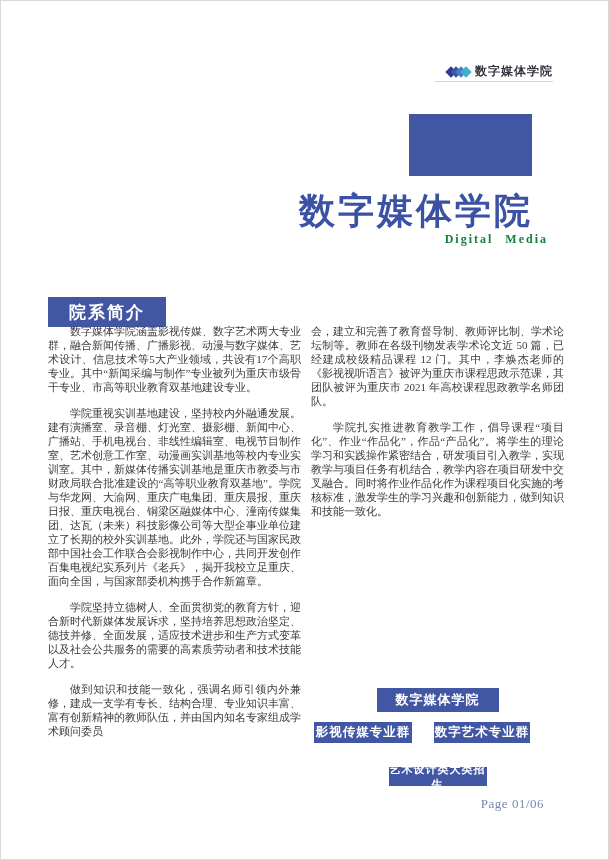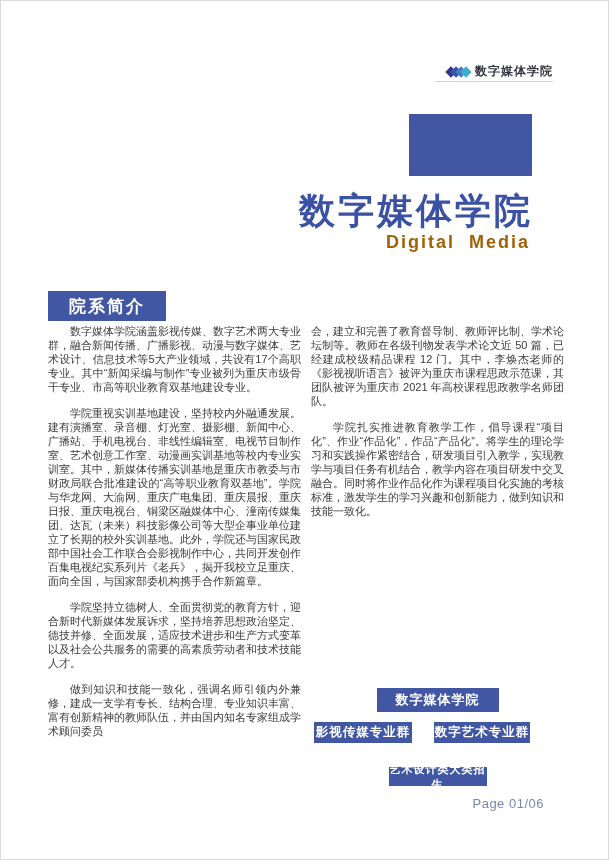--- a/index.html
+++ b/index.html
@@ -1,41 +1,41 @@
 <!DOCTYPE html>
 <html><head>
 <meta charset="utf-8">
 <style>
   html,body { margin:0; padding:0; background:#f2f2f2; }
   .page {
     position:relative; width:609px; height:860px; margin:0 auto;
     background:#ffffff; border:1px solid #d9d9d9; box-sizing:border-box;
-    font-family:Liberation Sans, sans-serif; overflow:hidden;
+    font-family:Liberation Serif, serif; overflow:hidden;
   }
   
   .header { position:absolute; top:62px; right:55px; display:flex; align-items:center; }
   .diamonds { display:flex; align-items:center; margin-right:7px; }
   .diamond { width:8px; height:8px; transform:rotate(45deg); margin:0 -1.5px; }
   .header-label { font-size:12px; font-weight:bold; color:#33343f; letter-spacing:1px; }
   .header-rule { position:absolute; top:80px; right:55px; width:118px; height:1px; background:#ccd3e2; }
 
   
   .hero-rect { position:absolute; left:408px; top:113px; width:123px; height:62px; background:#4157a3; }
   .hero-title {
     position:absolute; top:186px; right:75px; font-size:36px; font-weight:bold;
     color:#3b51a3; letter-spacing:3px; white-space:nowrap;
   }
   .hero-subtitle {
-    position:absolute; top:231px; right:78px; font-size:18px; font-weight:bold;
-    color:#a16207; letter-spacing:2px; word-spacing:7px; white-space:nowrap;
+    position:absolute; top:231px; right:60px; font-size:12px; font-weight:bold;
+    color:#15803d; letter-spacing:2px; word-spacing:7px; white-space:nowrap;
   }
 
   
   .section-heading {
-    position:absolute; left:47px; top:290px; width:118px; height:30px;
+    position:absolute; left:47px; top:296px; width:118px; height:30px;
     background:#4157a3; color:#ffffff; font-size:17px; font-weight:bold;
     letter-spacing:2px; display:flex; align-items:center; justify-content:center;
   }
 
   
   .columns { position:absolute; left:47px; top:323px; width:516px; display:flex; gap:10px; }
   .col { width:253px; font-size:11px; line-height:14px; color:#3b3b3b; text-align:justify; }
   .para { margin:0 0 12px 0; text-indent:2em; }
   .para.no-indent { text-indent:0; }
   .para:last-child { margin-bottom:0; }

